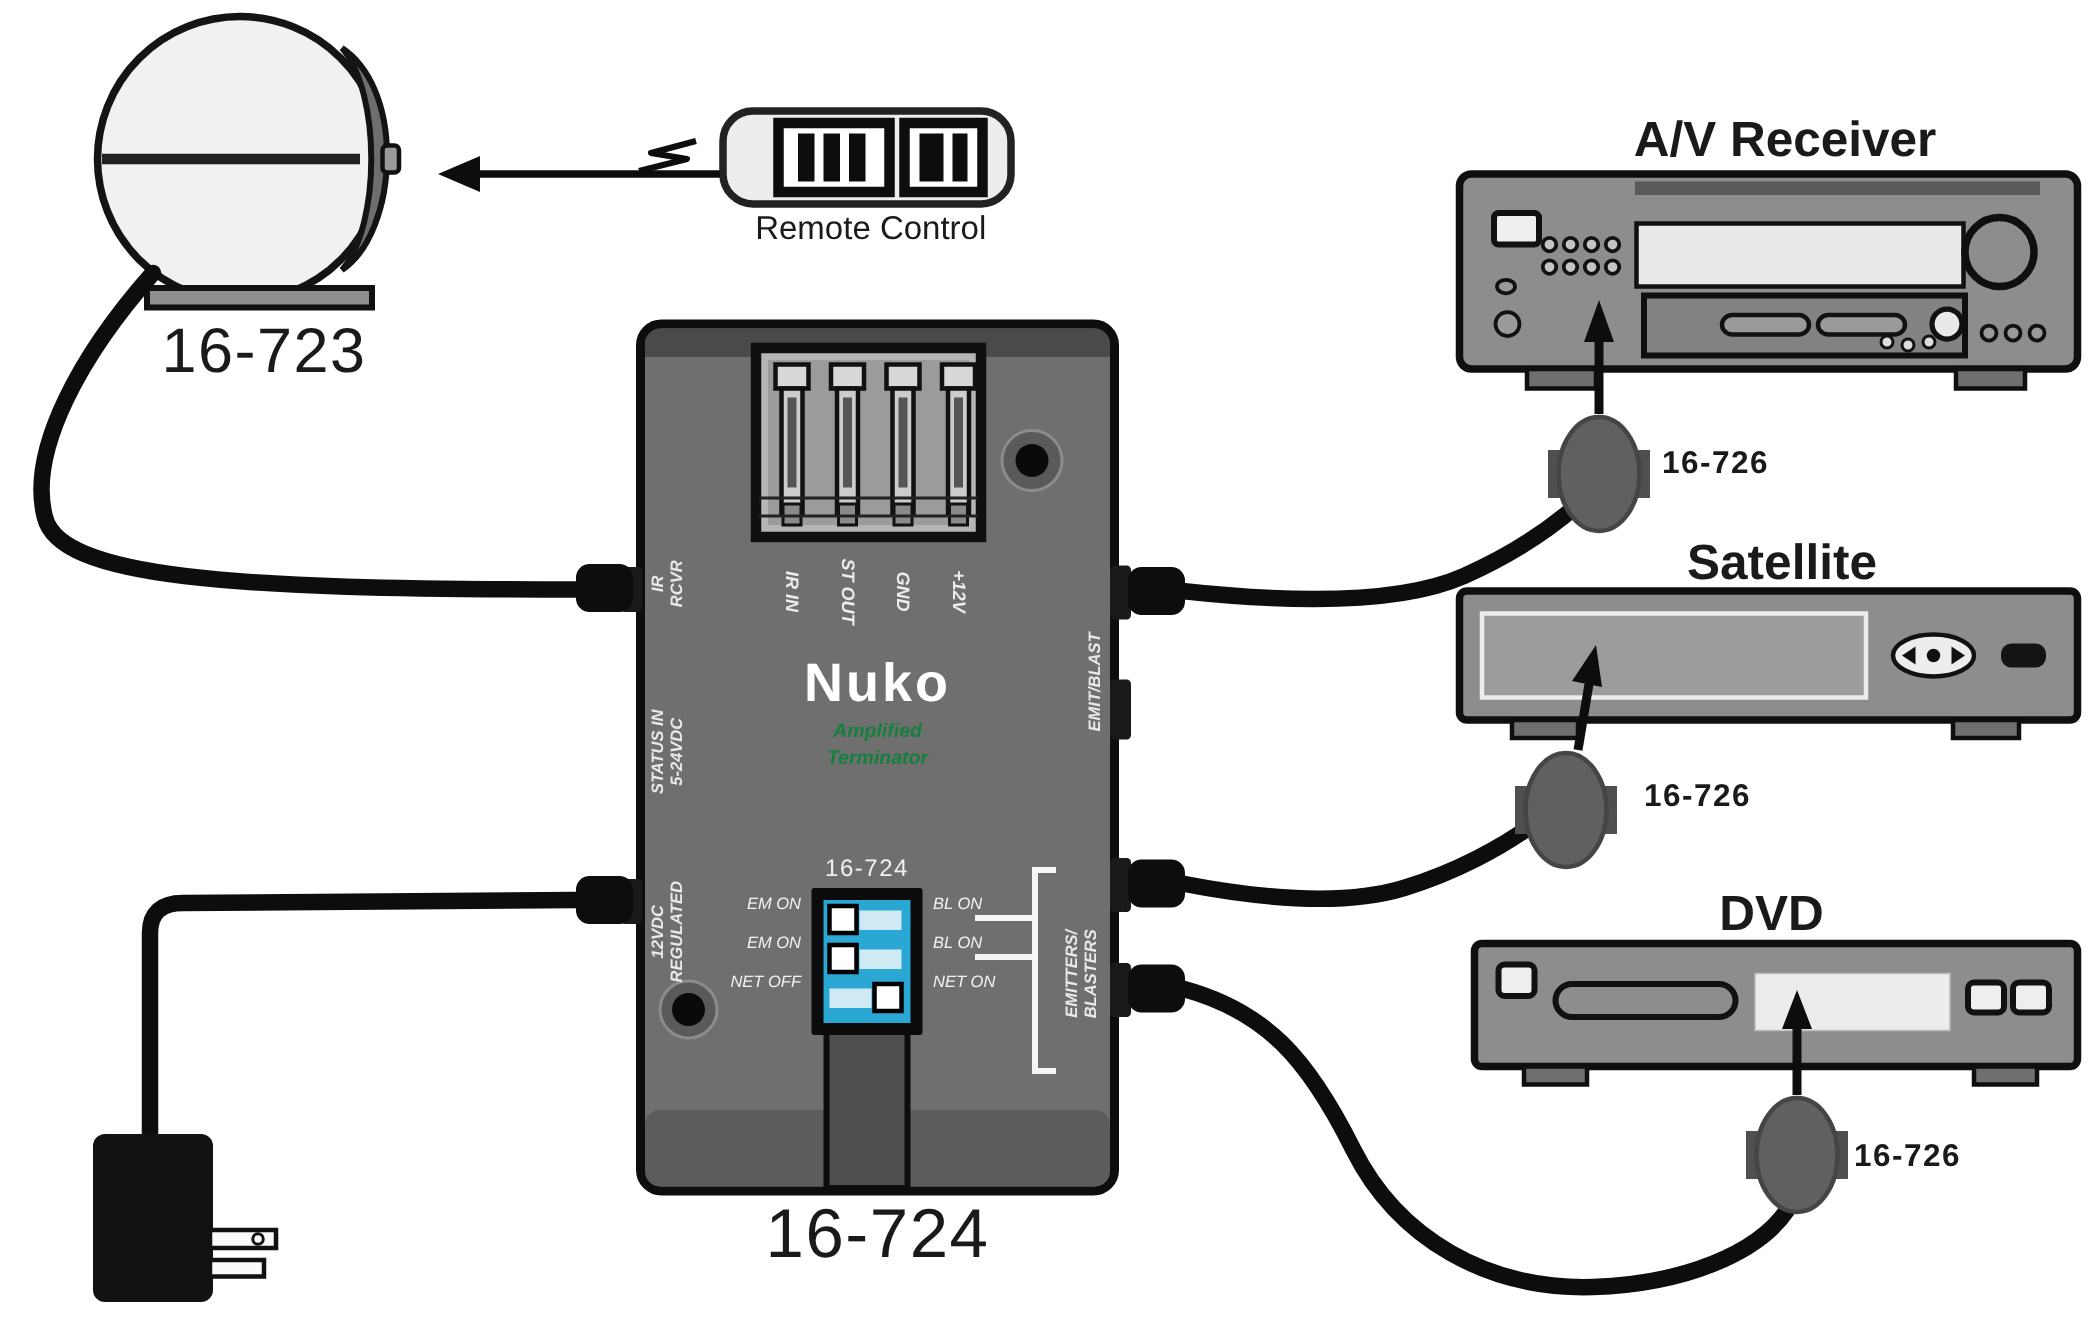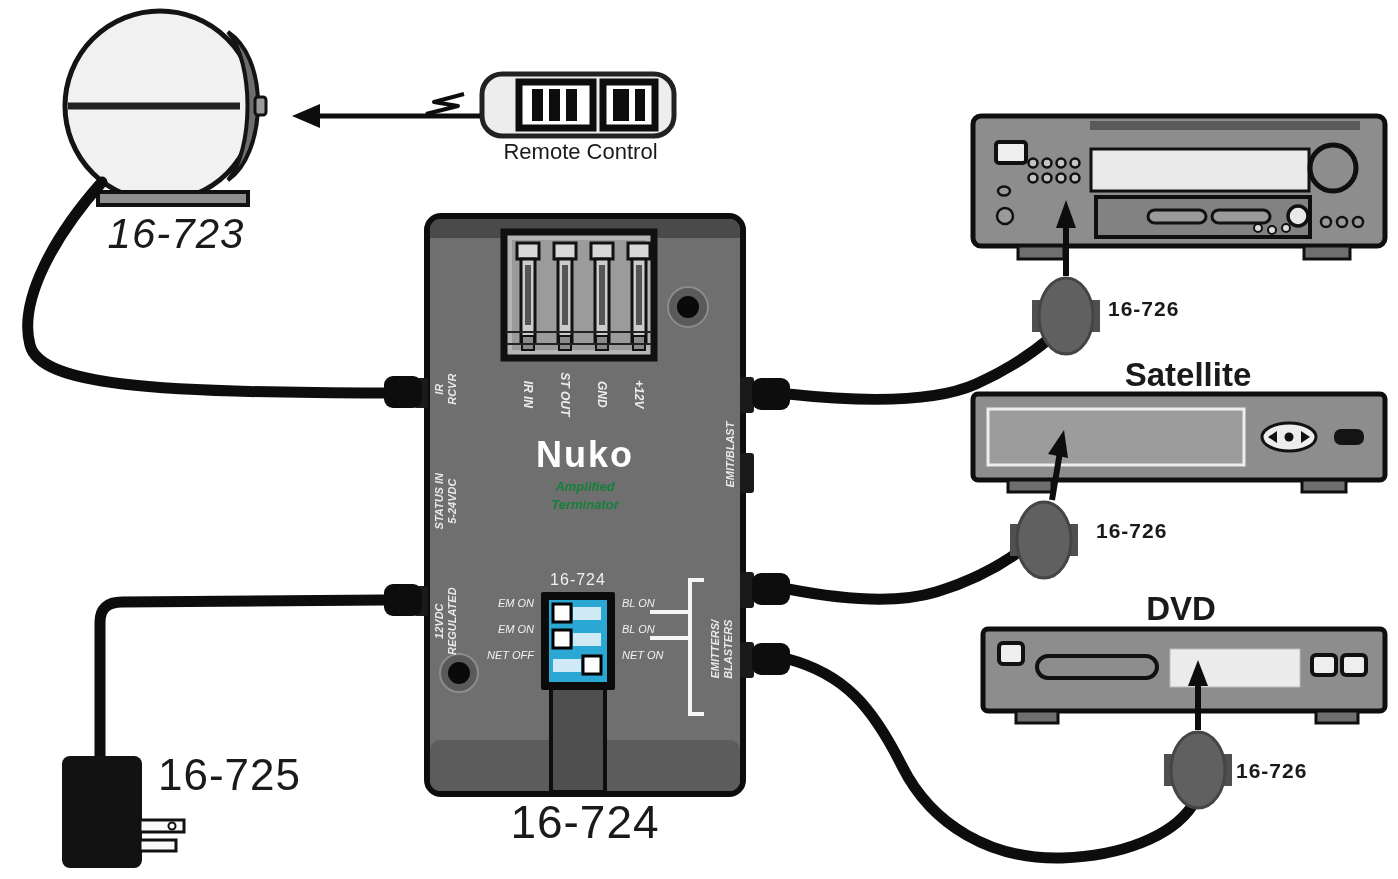--- a/index.html
+++ b/index.html
@@ -227,24 +227,24 @@
     <polygon points="1198,660 1188,686 1208,686" fill="#0d0d0d"></polygon>
   </g>
 
   <g>
     <line x1="480" y1="116" x2="318" y2="116" stroke="#0d0d0d" stroke-width="5"></line>
     <polygon points="292,116 320,104 320,128" fill="#0d0d0d"></polygon>
     <path d="M 464 94 L 434 102 L 458 106 L 426 114" stroke="#0d0d0d" stroke-width="4" fill="none" stroke-linejoin="round"></path>
   </g>
 </svg>
 
-<div class="lbl big ctr" style="left:86px;top:212px;width:180px;font-style:italic;">16-723</div>
+<div class="lbl big ctr" style="left:86px;top:212px;width:180px;">16-723</div>
 <div class="lbl remote-lbl ctr" style="left:483px;top:140px;width:195px;">Remote Control</div>
 <div class="lbl big ctr" style="left:495px;top:798px;width:180px;font-size:46px;">16-724</div>
-<div class="lbl big" style="left:158px;top:752px;font-size:44px;">16-725</div>
+<div class="lbl title ctr" style="left:1075px;top:76px;width:230px;">A/V Receiver</div>
 <div class="lbl title ctr" style="left:1113px;top:358px;width:150px;">Satellite</div>
 <div class="lbl title ctr" style="left:1121px;top:592px;width:120px;">DVD</div>
 <div class="lbl emit" style="left:1108px;top:298px;">16-726</div>
 <div class="lbl emit" style="left:1096px;top:520px;">16-726</div>
 <div class="lbl emit" style="left:1236px;top:760px;">16-726</div>
 
 <div class="lbl brand ctr" style="left:510px;top:436px;width:150px;">Nuko</div>
 <div class="lbl sub ctr two" style="left:510px;top:478px;width:150px;">
   <span>Amplified</span>
   <span>Terminator</span>

